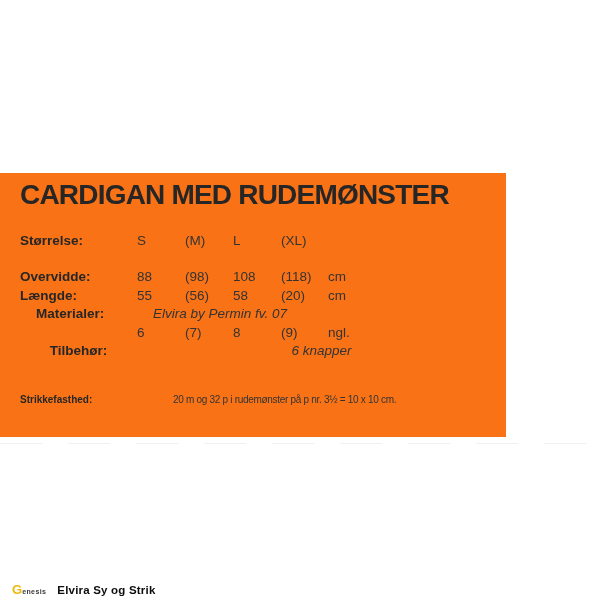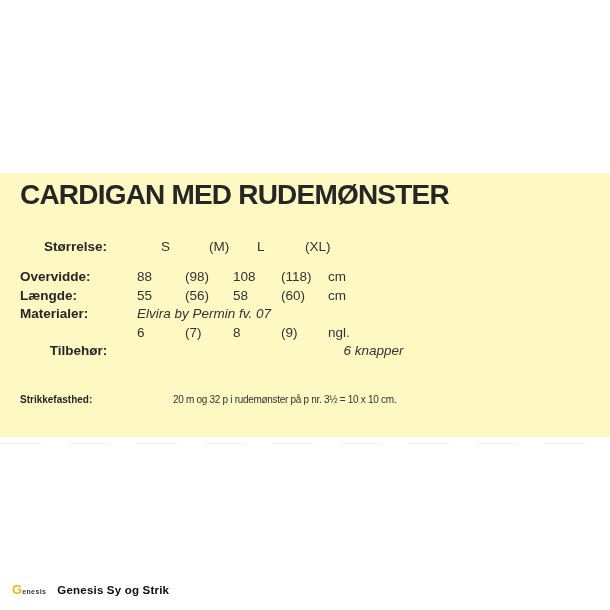--- a/index.html
+++ b/index.html
@@ -1,41 +1,41 @@
 <!DOCTYPE html>
 <html><head>
 <meta charset="utf-8">
 <style>
   * { margin:0; padding:0; box-sizing:border-box; }
   html,body { width:610px; height:610px; background:#ffffff; }
   body { font-family:"Liberation Sans", sans-serif; }
   .page { position:relative; width:610px; height:610px; background:#ffffff; overflow:hidden; }
 
   .card {
-    position:absolute; left:0; top:173px; width:610px; height:264px;
-    background:#fef9c3;
+    position:absolute; left:0; top:173px; width:506px; height:264px;
+    background:#f97316;
   }
   .title {
     position:absolute; left:20px; top:6px;
     font-size:28px; font-weight:800; letter-spacing:-0.8px;
     color:#262626; white-space:nowrap;
   }
   .row {
     position:absolute; left:20px; right:0;
     display:grid; grid-template-columns:117px 48px 48px 48px 47px auto;
     font-size:13.5px; line-height:18px; color:#333;
   }
   .row .lbl { font-weight:bold; color:#262626; }
   .row .cell { white-space:nowrap; }
   .row .spanval { grid-column:2 / 7; white-space:nowrap;font-style:italic; }
 
-  .size-row  { top:65px;margin-left:24px; }
+  .size-row  { top:59px; }
   .r0 { top:95px; }
   .r1 { top:114px; }
-  .r2 { top:132px; }
+  .r2 { top:132px;margin-left:16px; }
   .r3 { top:151px; }
   .r4 { top:169px;text-align:center; }
   .r5 { top:188px; }
 
   .gauge {
     position:absolute; left:20px; top:217px; right:0;
     display:flex; font-size:10px; line-height:20px; color:#333;
   }
   .gauge .lbl { width:117px; flex:0 0 117px; font-weight:bold; color:#262626; }
   .gauge .gtext div { white-space:nowrap; letter-spacing:-0.3px;margin-left:36px; }
@@ -81,21 +81,21 @@
       <span class="cell">108</span>
       <span class="cell">(118)</span>
       <span class="cell">cm</span>
     </div>
 
     <div class="row r1">
       <span class="lbl">Længde:</span>
       <span class="cell">55</span>
       <span class="cell">(56)</span>
       <span class="cell">58</span>
-      <span class="cell">(60)</span>
+      <span class="cell">(20)</span>
       <span class="cell">cm</span>
     </div>
 
     <div class="row r2">
       <span class="lbl">Materialer:</span>
       <span class="spanval">Elvira by Permin fv. 07</span>
     </div>
 
     <div class="row r3">
       <span class="lbl"></span>
@@ -121,16 +121,16 @@
 
   </div>
 
   <div class="scan-line"></div>
 
   <div class="footer">
     <span class="logo">
       <span class="logo-g">G</span>
         <span class="logo-rest">enesis</span>
     </span>
-    <span class="brand">Genesis Sy og Strik</span>
+    <span class="brand">Elvira Sy og Strik</span>
   </div>
 
 </div>
 
 </body></html>

